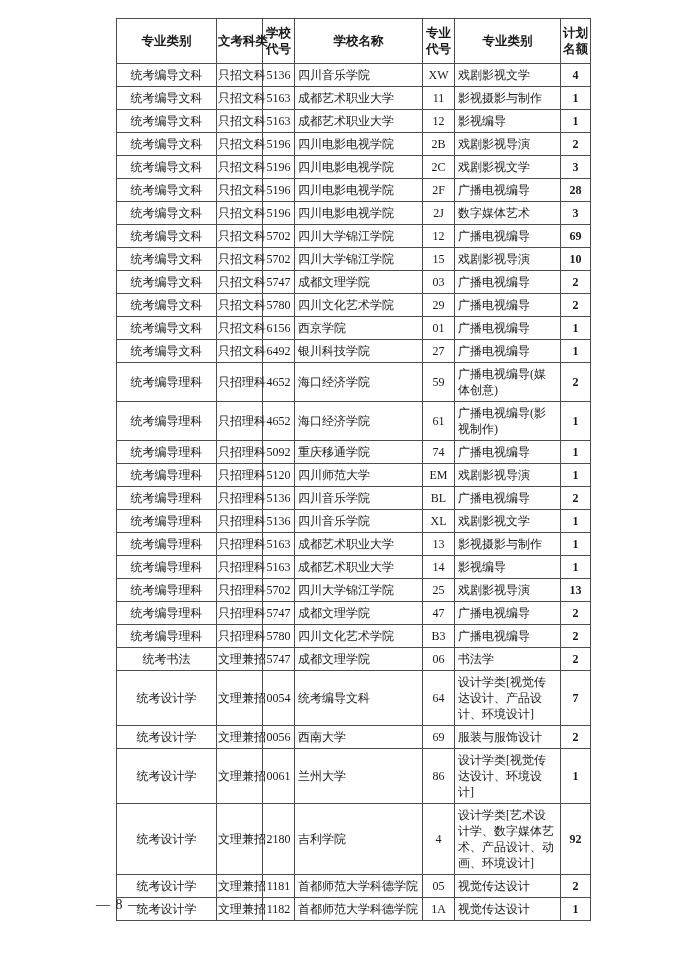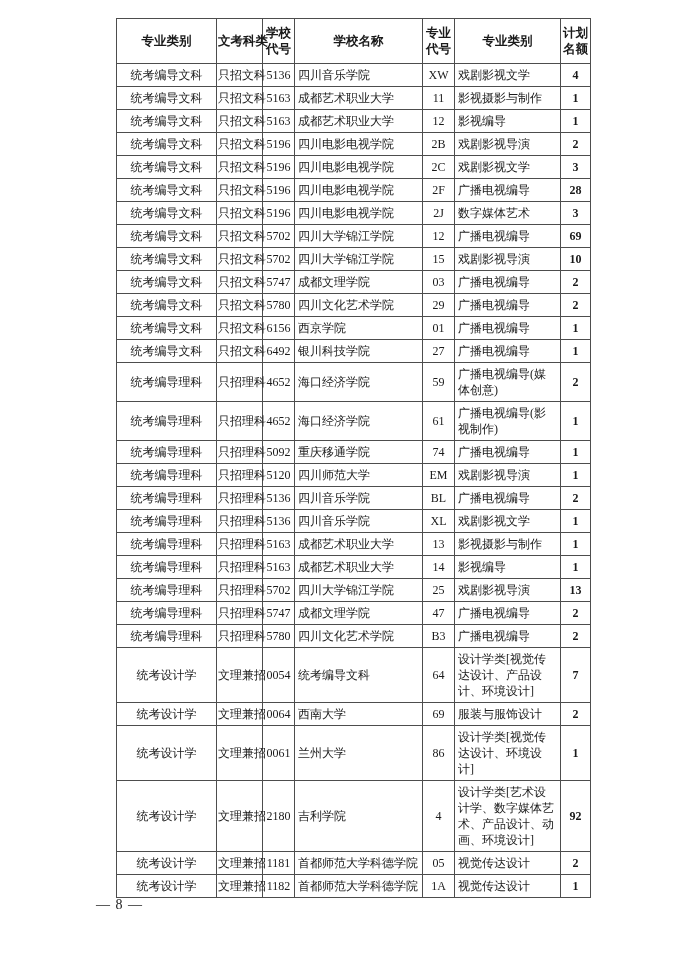--- a/index.html
+++ b/index.html
@@ -307,35 +307,44 @@
     <tr>
       <td>统考编导理科</td>
       <td class="nowrap">只招理科</td>
       <td>5780</td>
       <td class="left">四川文化艺术学院</td>
       <td>B3</td>
       <td class="left">广播电视编导</td>
       <td class="quota">2</td>
     </tr>
 
+    <tr>
+      <td>统考书法</td>
+      <td class="nowrap">文理兼招</td>
+      <td>5747</td>
+      <td class="left">成都文理学院</td>
+      <td>06</td>
+      <td class="left">书法学</td>
+      <td class="quota">2</td>
+    </tr>
 
     <tr>
       <td>统考设计学</td>
       <td class="nowrap">文理兼招</td>
       <td>0054</td>
       <td class="left">统考编导文科</td>
       <td>64</td>
       <td class="left">设计学类[视觉传达设计、产品设计、环境设计]</td>
       <td class="quota">7</td>
     </tr>
 
     <tr>
       <td>统考设计学</td>
       <td class="nowrap">文理兼招</td>
-      <td>0064</td>
+      <td>0056</td>
       <td class="left">西南大学</td>
       <td>69</td>
       <td class="left">服装与服饰设计</td>
       <td class="quota">2</td>
     </tr>
 
     <tr>
       <td>统考设计学</td>
       <td class="nowrap">文理兼招</td>
       <td>0061</td>

